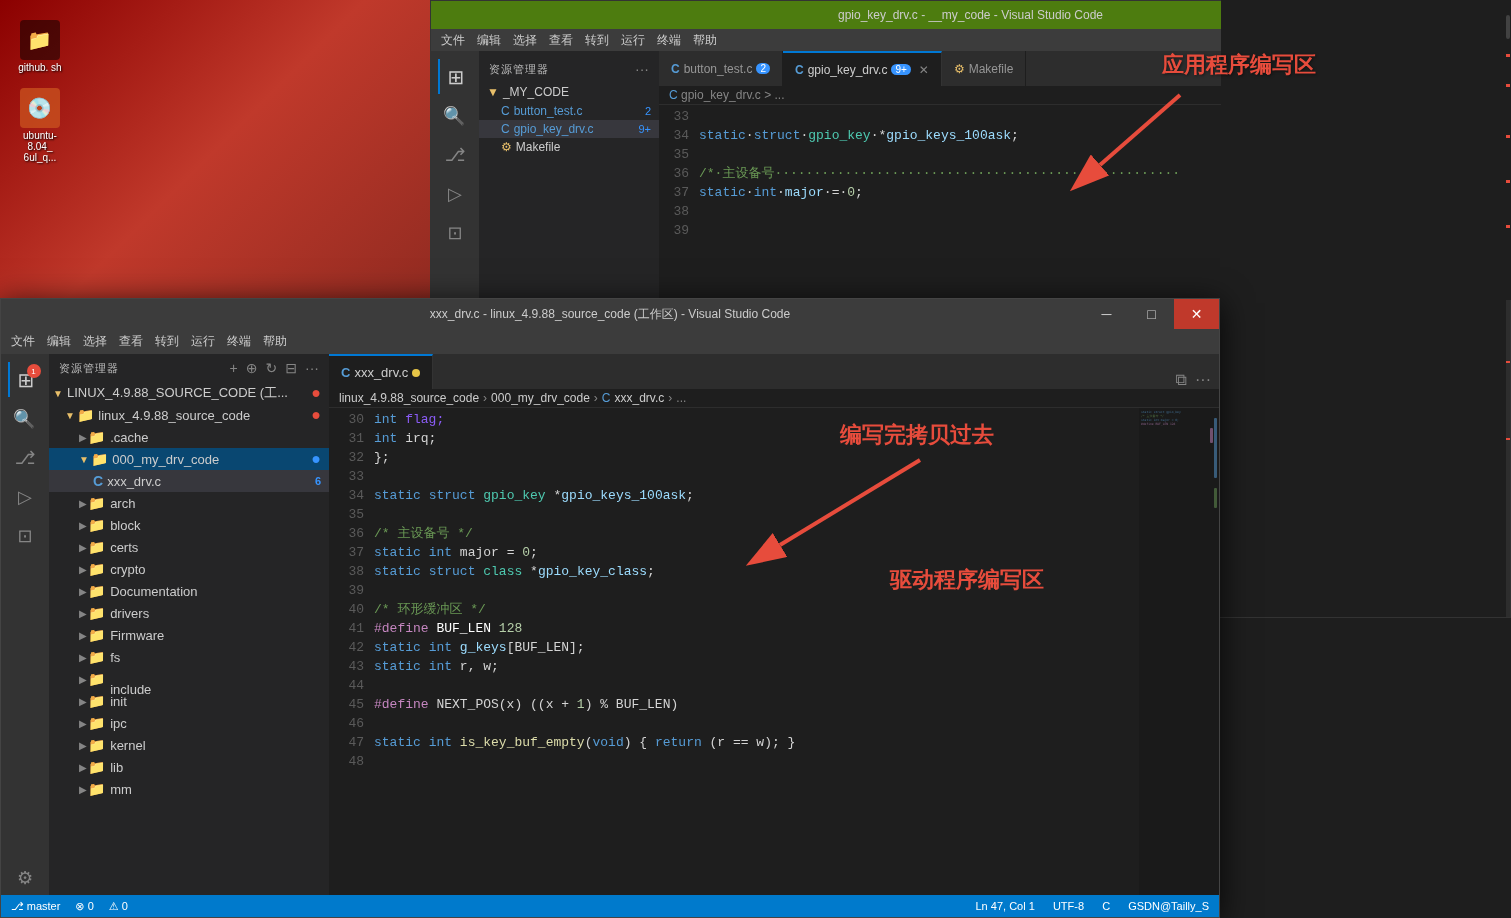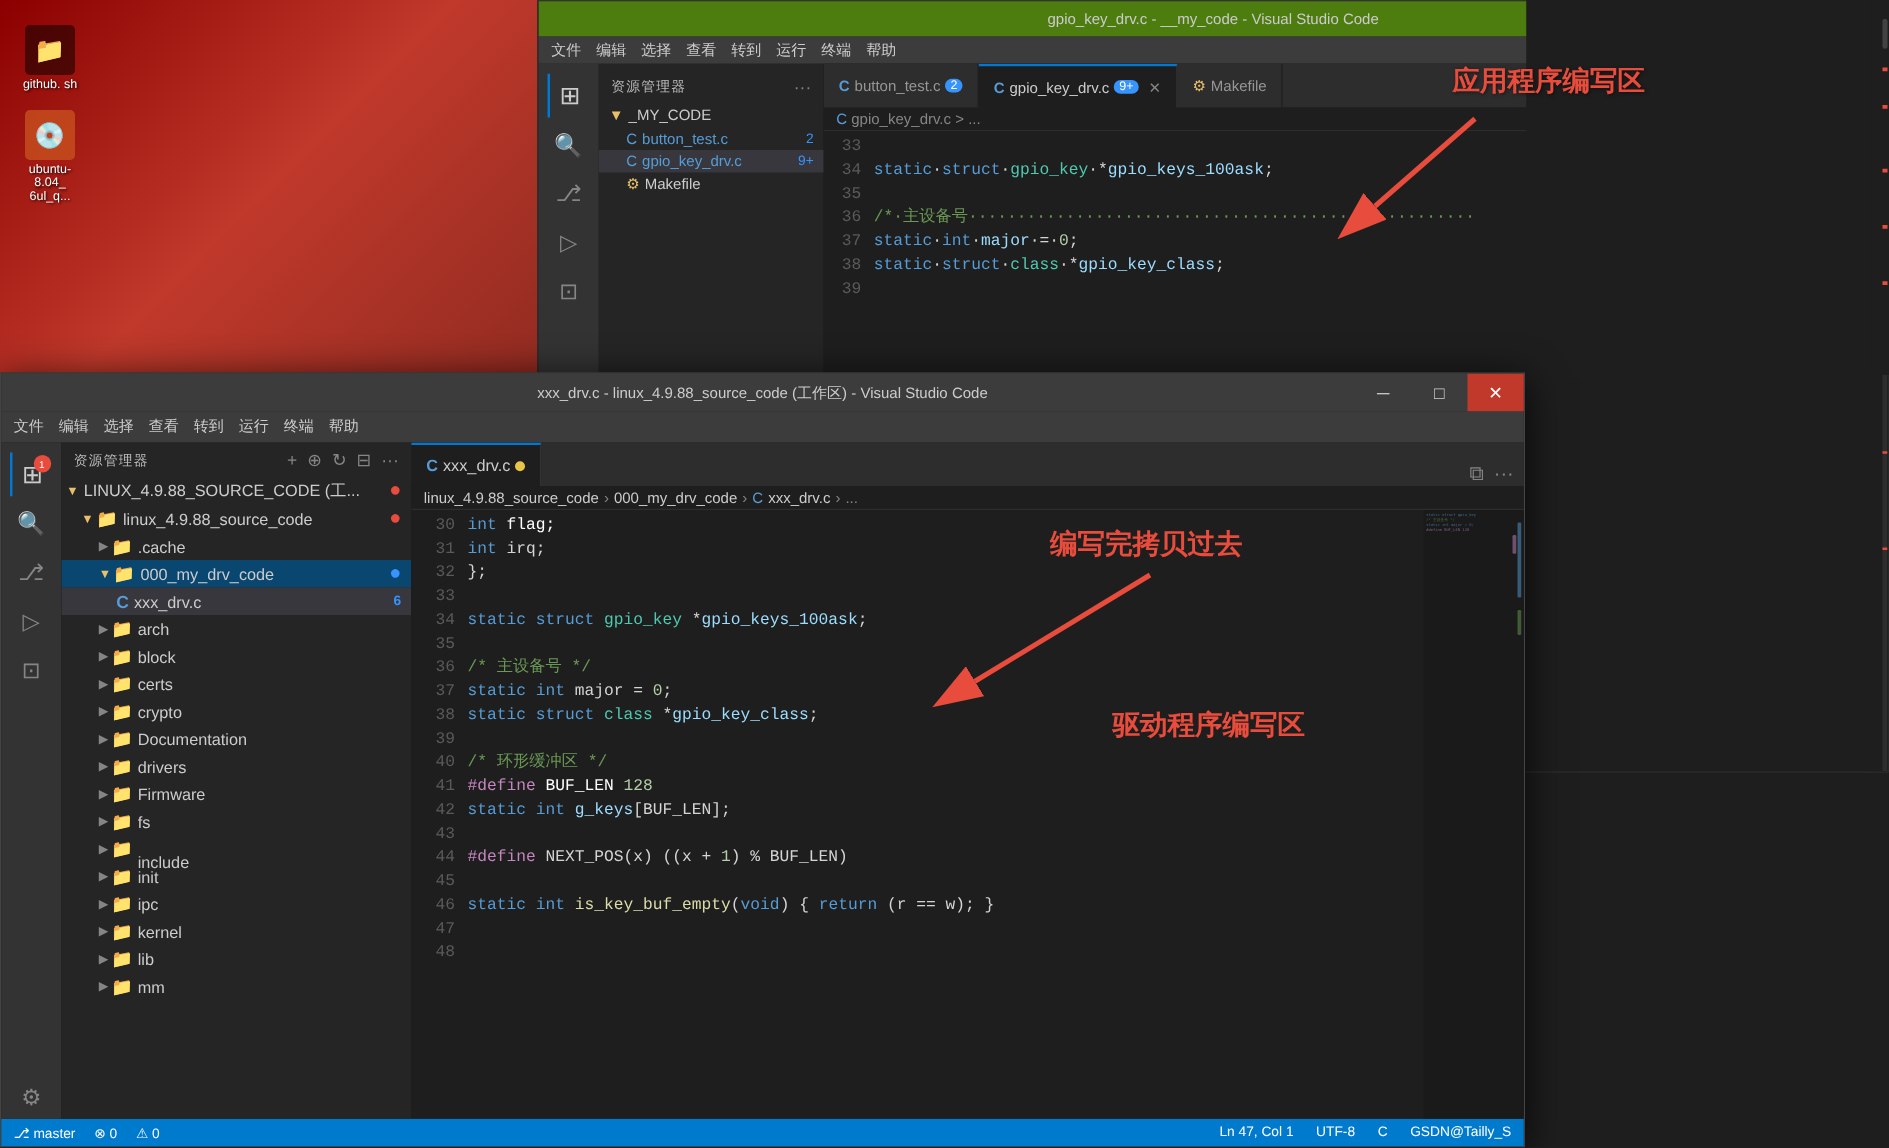--- a/index.html
+++ b/index.html
@@ -116,21 +116,20 @@
             <div>37</div>
             <div>38</div>
             <div>39</div>
         </div>
         <div style="flex:1;line-height:19px;padding-top:2px;">
           <div style="height:19px;"></div>
           <div style="height:19px;"><span style="color:#569cd6;">static</span><span style="color:#d4d4d4;">·</span><span style="color:#569cd6;">struct</span><span style="color:#d4d4d4;">·</span><span style="color:#4ec9b0;">gpio_key</span><span style="color:#d4d4d4;">·*</span><span style="color:#9cdcfe;">gpio_keys_100ask</span><span style="color:#d4d4d4;">;</span></div>
           <div style="height:19px;"></div>
           <div style="height:19px;color:#6a9955;">/*·主设备号····················································</div>
           <div style="height:19px;"><span style="color:#569cd6;">static</span><span style="color:#d4d4d4;">·</span><span style="color:#569cd6;">int</span><span style="color:#d4d4d4;">·</span><span style="color:#9cdcfe;">major</span><span style="color:#d4d4d4;">·=·</span><span style="color:#b5cea8;">0</span><span style="color:#d4d4d4;">;</span></div>
-          <div style="height:19px;"><span style="color:#569cd6;">static</span><span style="color:#d4d4d4;">·</span><span style="color:#569cd6;">struct</span><span style="color:#d4d4d4;">·</span><span style="color:#4ec9b0;">class</span><span style="color:#d4d4d4;">·*</span><span style="color:#9cdcfe;">gpio_key_class</span><span style="color:#d4d4d4;">;</span></div>
           <div style="height:19px;"></div>
         </div>
 
         <div style="width:14px;background:#1e1e1e;position:relative;">
           <div style="position:absolute;top:0;right:0;width:4px;height:100%;background:#2d2d2d;"></div>
           <div style="position:absolute;top:10px;right:0;width:4px;height:40px;background:#555;border-radius:2px;"></div>
 
           <div style="position:absolute;top:20%;right:0;width:4px;height:2px;background:#e74c3c;"></div>
           <div style="position:absolute;top:35%;right:0;width:4px;height:2px;background:#e74c3c;"></div>
           <div style="position:absolute;top:50%;right:0;width:4px;height:2px;background:#e74c3c;"></div>
@@ -352,33 +351,34 @@
           <div>42</div>
             <div>43</div>
             <div>44</div>
             <div>45</div>
           <div>46</div>
             <div>47</div>
             <div>48</div>
         </div>
 
         <div style="flex:1;line-height:19px;padding-top:2px;overflow:hidden;">
-          <div style="height:19px;"><span style="color:#d4d4d4;">    </span><span style="color:#569cd6;">int</span><span style="color:#ffffff;"> flag;</span></div>
+          <div style="height:19px;"><span style="color:#d4d4d4;">    </span><span style="color:#569cd6;">int</span><span style="color:#8b5cf6;"> flag;</span></div>
           <div style="height:19px;"><span style="color:#d4d4d4;">    </span><span style="color:#569cd6;">int</span><span style="color:#d4d4d4;"> irq;</span></div>
           <div style="height:19px;"><span style="color:#d4d4d4;">};</span></div>
           <div style="height:19px;"></div>
           <div style="height:19px;"><span style="color:#569cd6;">static</span><span style="color:#d4d4d4;"> </span><span style="color:#569cd6;">struct</span><span style="color:#d4d4d4;"> </span><span style="color:#4ec9b0;">gpio_key</span><span style="color:#d4d4d4;"> *</span><span style="color:#9cdcfe;">gpio_keys_100ask</span><span style="color:#d4d4d4;">;</span></div>
           <div style="height:19px;"></div>
           <div style="height:19px;"><span style="color:#6a9955;">/* 主设备号 */</span></div>
           <div style="height:19px;"><span style="color:#569cd6;">static</span><span style="color:#d4d4d4;"> </span><span style="color:#569cd6;">int</span><span style="color:#d4d4d4;"> major = </span><span style="color:#b5cea8;">0</span><span style="color:#d4d4d4;">;</span></div>
           <div style="height:19px;"><span style="color:#569cd6;">static</span><span style="color:#d4d4d4;"> </span><span style="color:#569cd6;">struct</span><span style="color:#d4d4d4;"> </span><span style="color:#4ec9b0;">class</span><span style="color:#d4d4d4;"> *</span><span style="color:#9cdcfe;">gpio_key_class</span><span style="color:#d4d4d4;">;</span></div>
           <div style="height:19px;"></div>
           <div style="height:19px;"><span style="color:#6a9955;">/* 环形缓冲区 */</span></div>
           <div style="height:19px;"><span style="color:#c586c0;">#define</span><span style="color:#ffffff;"> BUF_LEN </span><span style="color:#b5cea8;">128</span></div>
           <div style="height:19px;"><span style="color:#569cd6;">static</span><span style="color:#d4d4d4;"> </span><span style="color:#569cd6;">int</span><span style="color:#d4d4d4;"> </span><span style="color:#9cdcfe;">g_keys</span><span style="color:#d4d4d4;">[BUF_LEN];</span></div>
+          <div style="height:19px;"><span style="color:#569cd6;">static</span><span style="color:#d4d4d4;"> </span><span style="color:#569cd6;">int</span><span style="color:#d4d4d4;"> r, w;</span></div>
           <div style="height:19px;"></div>
           <div style="height:19px;"><span style="color:#c586c0;">#define</span><span style="color:#d4d4d4;"> NEXT_POS(x) ((x + </span><span style="color:#b5cea8;">1</span><span style="color:#d4d4d4;">) % BUF_LEN)</span></div>
           <div style="height:19px;"></div>
           <div style="height:19px;"><span style="color:#569cd6;">static</span><span style="color:#d4d4d4;"> </span><span style="color:#569cd6;">int</span><span style="color:#d4d4d4;"> </span><span style="color:#dcdcaa;">is_key_buf_empty</span><span style="color:#d4d4d4;">(</span><span style="color:#569cd6;">void</span><span style="color:#d4d4d4;">) { </span><span style="color:#569cd6;">return</span><span style="color:#d4d4d4;"> (r == w); }</span></div>
           <div style="height:19px;"></div>
         </div>
 
         <div style="width:80px;background:#1a1a1a;flex-shrink:0;position:relative;overflow:hidden;">
           <div style="padding:2px;opacity:0.6;">
             <div style="font-size:3px;line-height:4px;color:#569cd6;white-space:pre;font-family:monospace;">static struct gpio_key</div>

